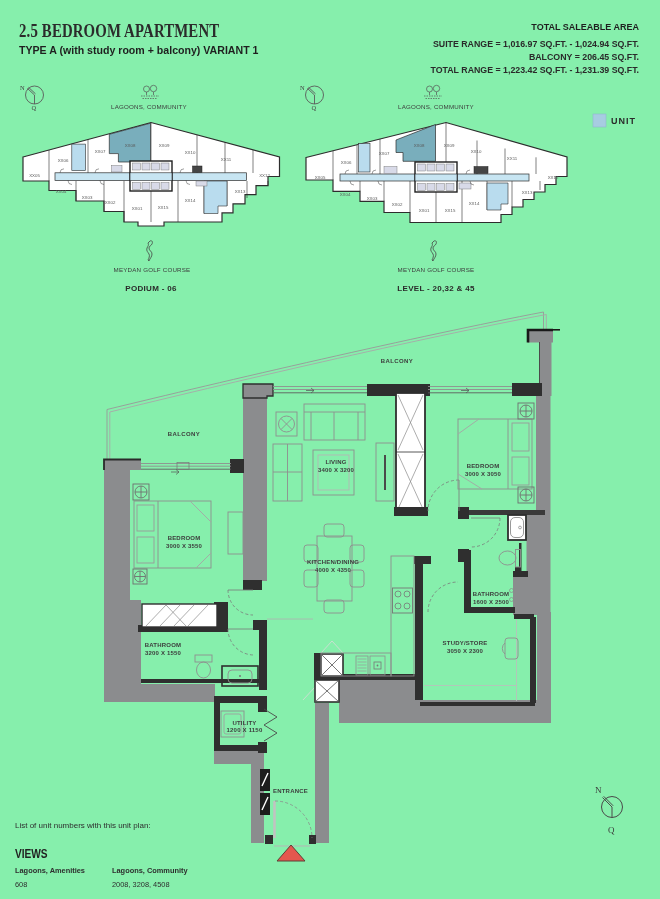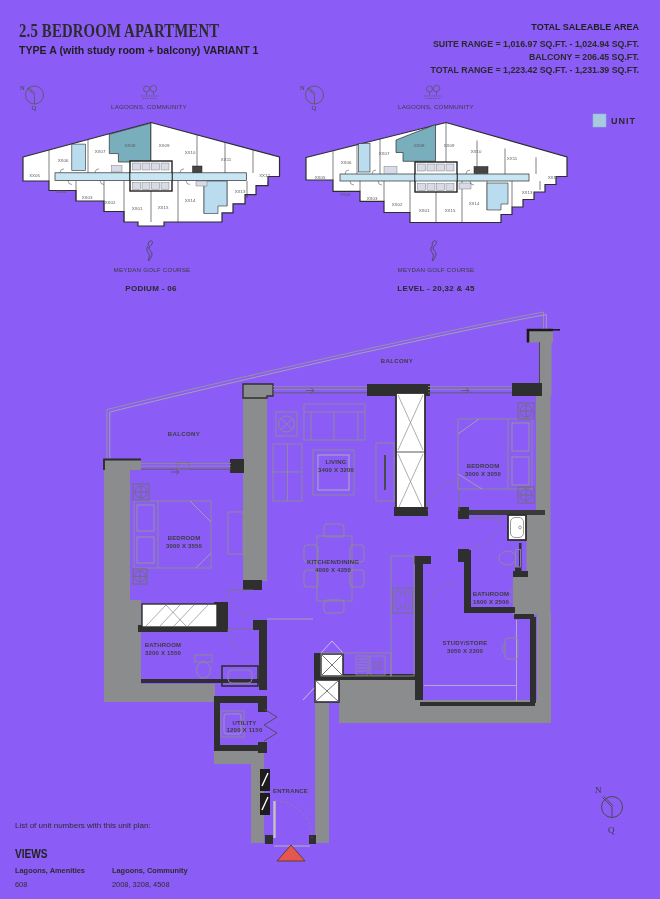--- a/index.html
+++ b/index.html
@@ -1,16 +1,16 @@
 <!DOCTYPE html>
 <html><head>
 <meta charset="utf-8">
 <style>
   html,body{margin:0;padding:0;background:#ffffff;}
-  #page{position:relative;width:660px;height:899px;background:#8b5cf6;overflow:hidden;
+  #page{position:relative;width:660px;height:899px;background:#86efac;overflow:hidden;
         font-family:"Liberation Sans", sans-serif;}
   svg text{font-family:"Liberation Sans", sans-serif;}
   .serif{font-family:"Liberation Serif", serif;}
 </style>
 </head>
 <body>
 <div id="page">
 <svg width="660" height="899" viewBox="0 0 660 899">
 
 <text class="serif" x="24.4" y="37" font-size="19" font-weight="600" letter-spacing="0.2" fill="#2b2b2b" transform="scale(0.78,1)">2.5 BEDROOM APARTMENT</text>

